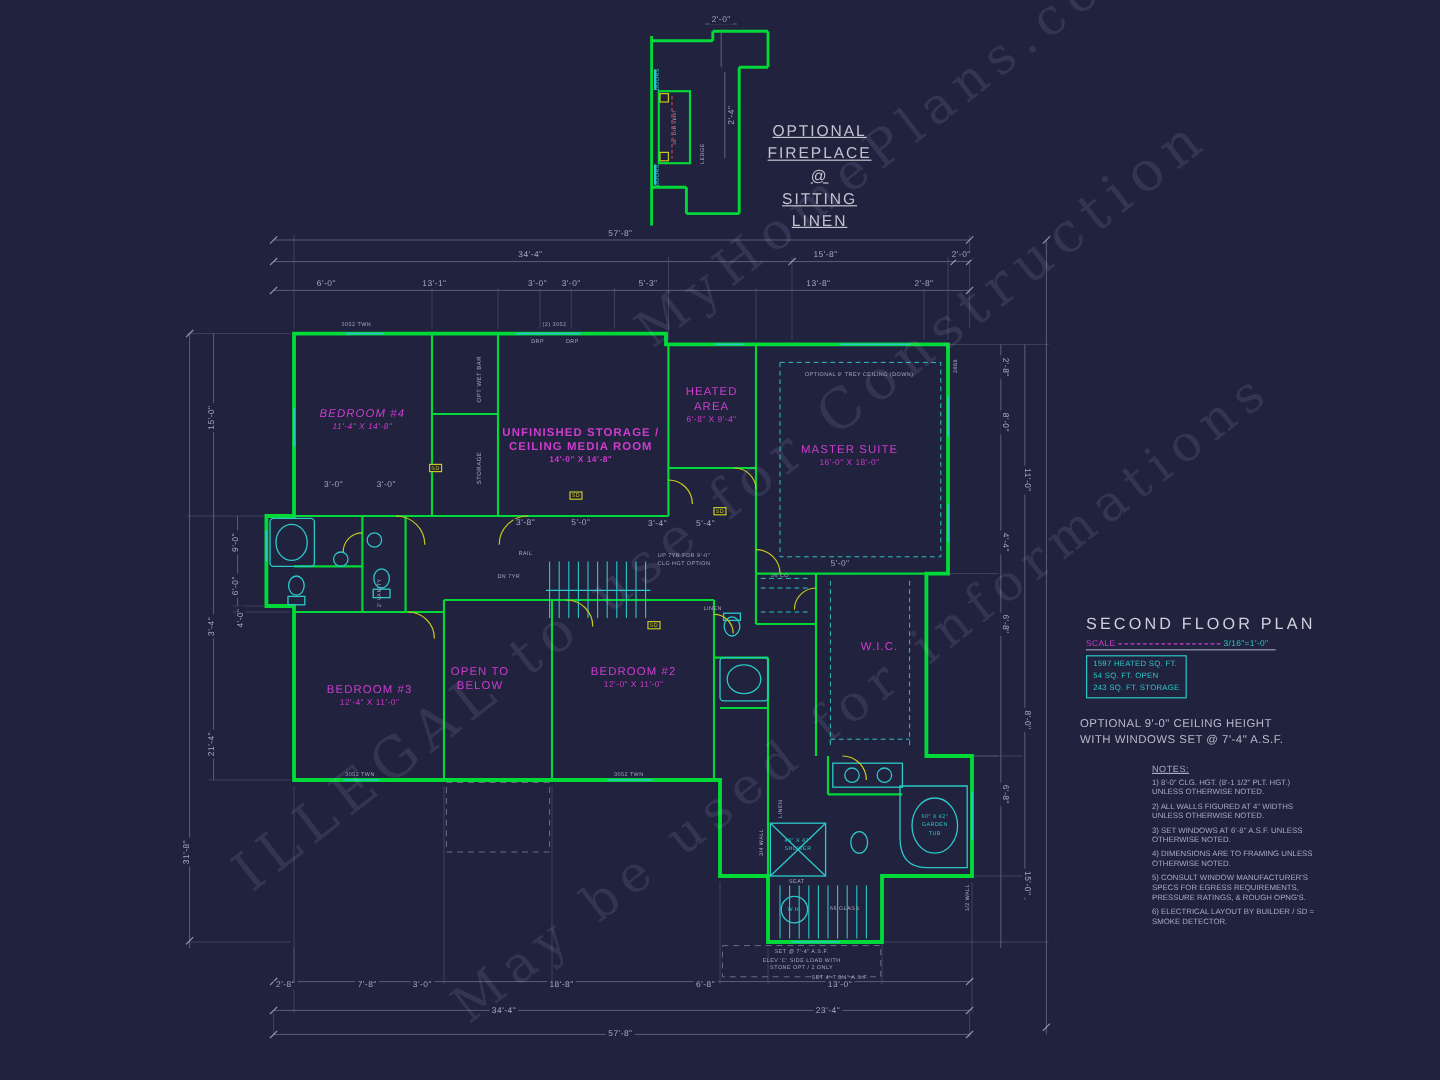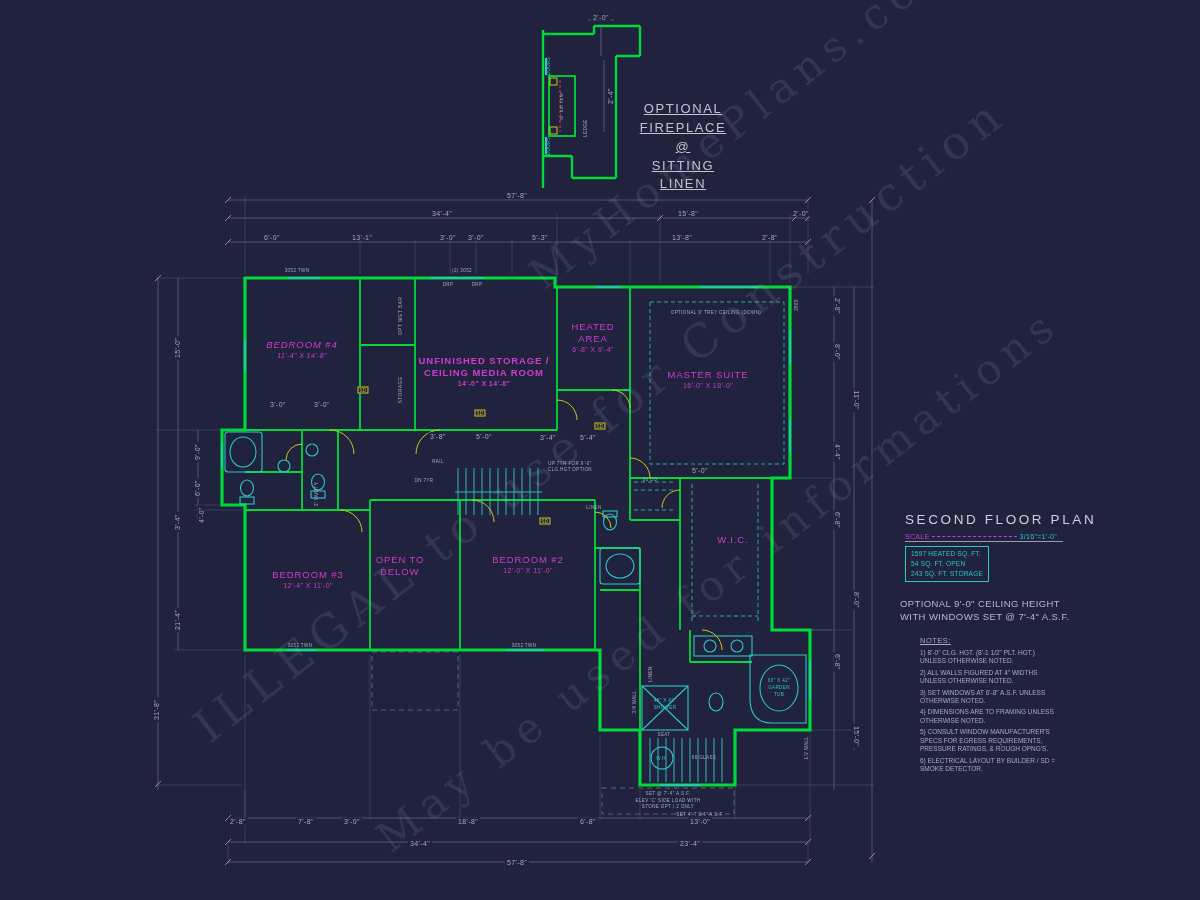--- a/index.html
+++ b/index.html
@@ -26,21 +26,21 @@
       letter-spacing:2.6px;border-bottom:1px solid #9a9ab0;padding-bottom:14px;white-space:nowrap}
   #scale-row{position:absolute;left:905px;top:533px;width:152px;display:flex;align-items:center;
       gap:3px;font-size:7px;letter-spacing:.3px}
   #scale-label{color:#cf3ccf}
   #scale-leader{flex:1;border-top:1px dashed #cf3ccf;height:0}
   #scale-value{color:#2cc8c8}
   #stats-box{position:absolute;left:905px;top:546px;border:1px solid #2cc8c8;color:#2cc8c8;
       font-size:6.5px;line-height:1.55;padding:2px 5px;letter-spacing:.2px}
   #ceiling-note{position:absolute;left:900px;top:598px;color:#b9b9c9;font-size:9.5px;
       letter-spacing:.4px;line-height:1.35;white-space:nowrap}
-  #notes{position:absolute;left:920px;top:636px;width:140px;color:#a9a9c0;font-size:6.5px;line-height:1.3}
+  #notes{position:absolute;left:960px;top:636px;width:140px;color:#a9a9c0;font-size:6.5px;line-height:1.3}
   #notes-title{text-decoration:underline;font-size:7.5px;margin-bottom:3px;letter-spacing:.5px}
   #notes-list{list-style:none;margin:0;padding:0}
   #notes-list li{margin-bottom:3px}
 </style>
 </head>
 <body>
 
 <div id="stage">
 
   <svg id="plan-svg" width="1200" height="900" viewBox="0 0 1200 900">

